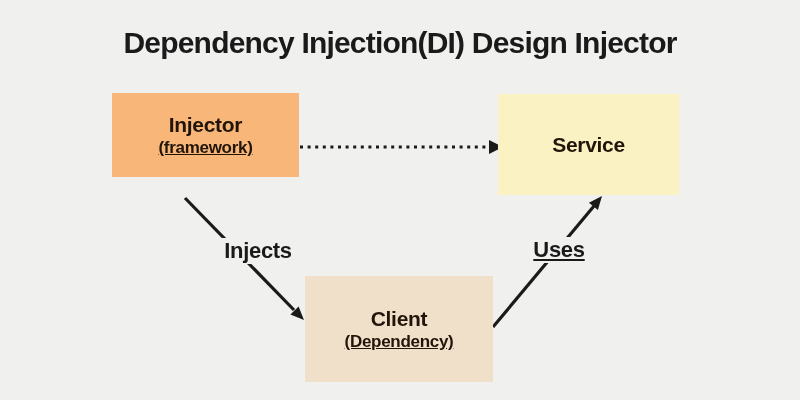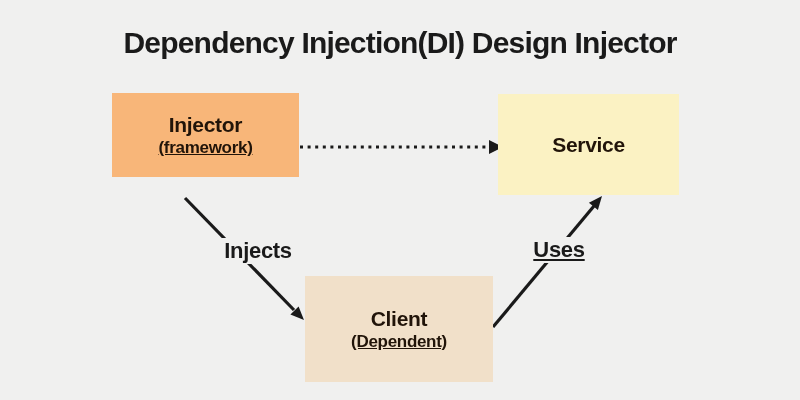--- a/index.html
+++ b/index.html
@@ -118,19 +118,19 @@
     <div class="node-label">Injector</div>
     <div class="node-sublabel">(framework)</div>
   </div>
 
   <div class="node node-service">
     <div class="node-label">Service</div>
   </div>
 
   <div class="node node-client">
     <div class="node-label">Client</div>
-    <div class="node-sublabel">(Dependent)</div>
+    <div class="node-sublabel">(Dependency)</div>
   </div>
 
   <div class="edge-label edge-label-injects">Injects</div>
   <div class="edge-label edge-label-uses">Uses</div>
 
 </div>
 
 </body></html>

